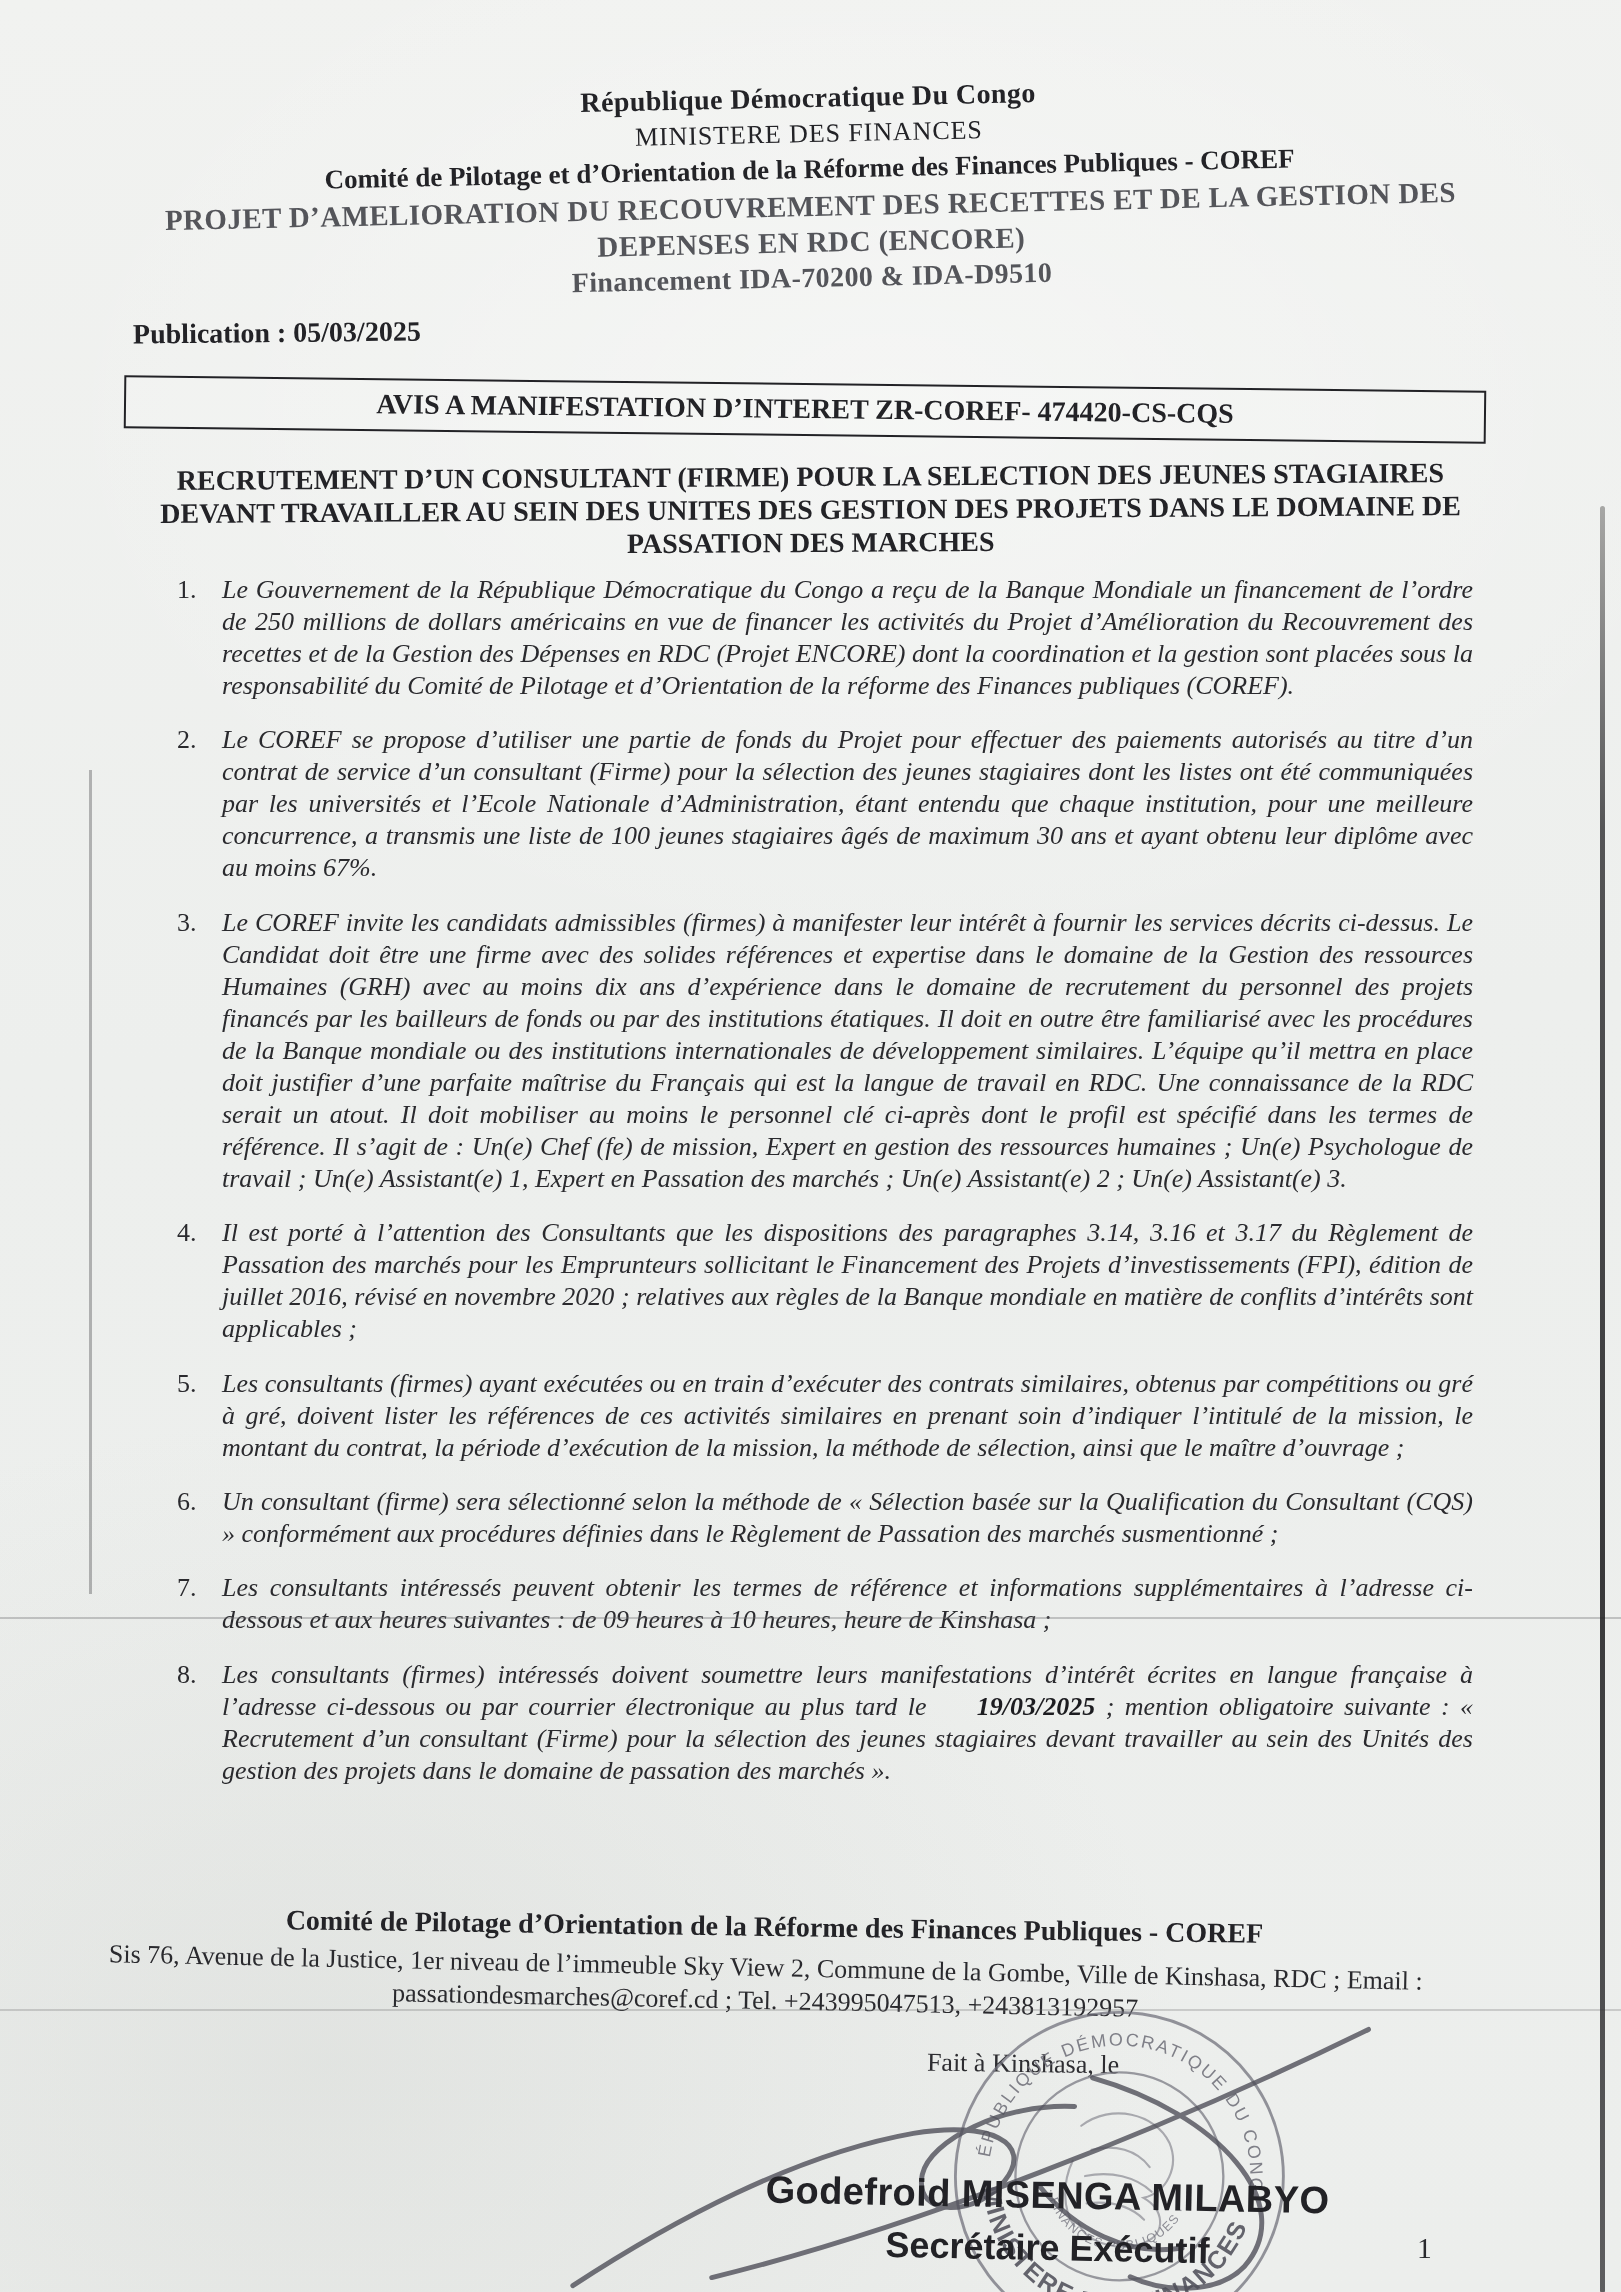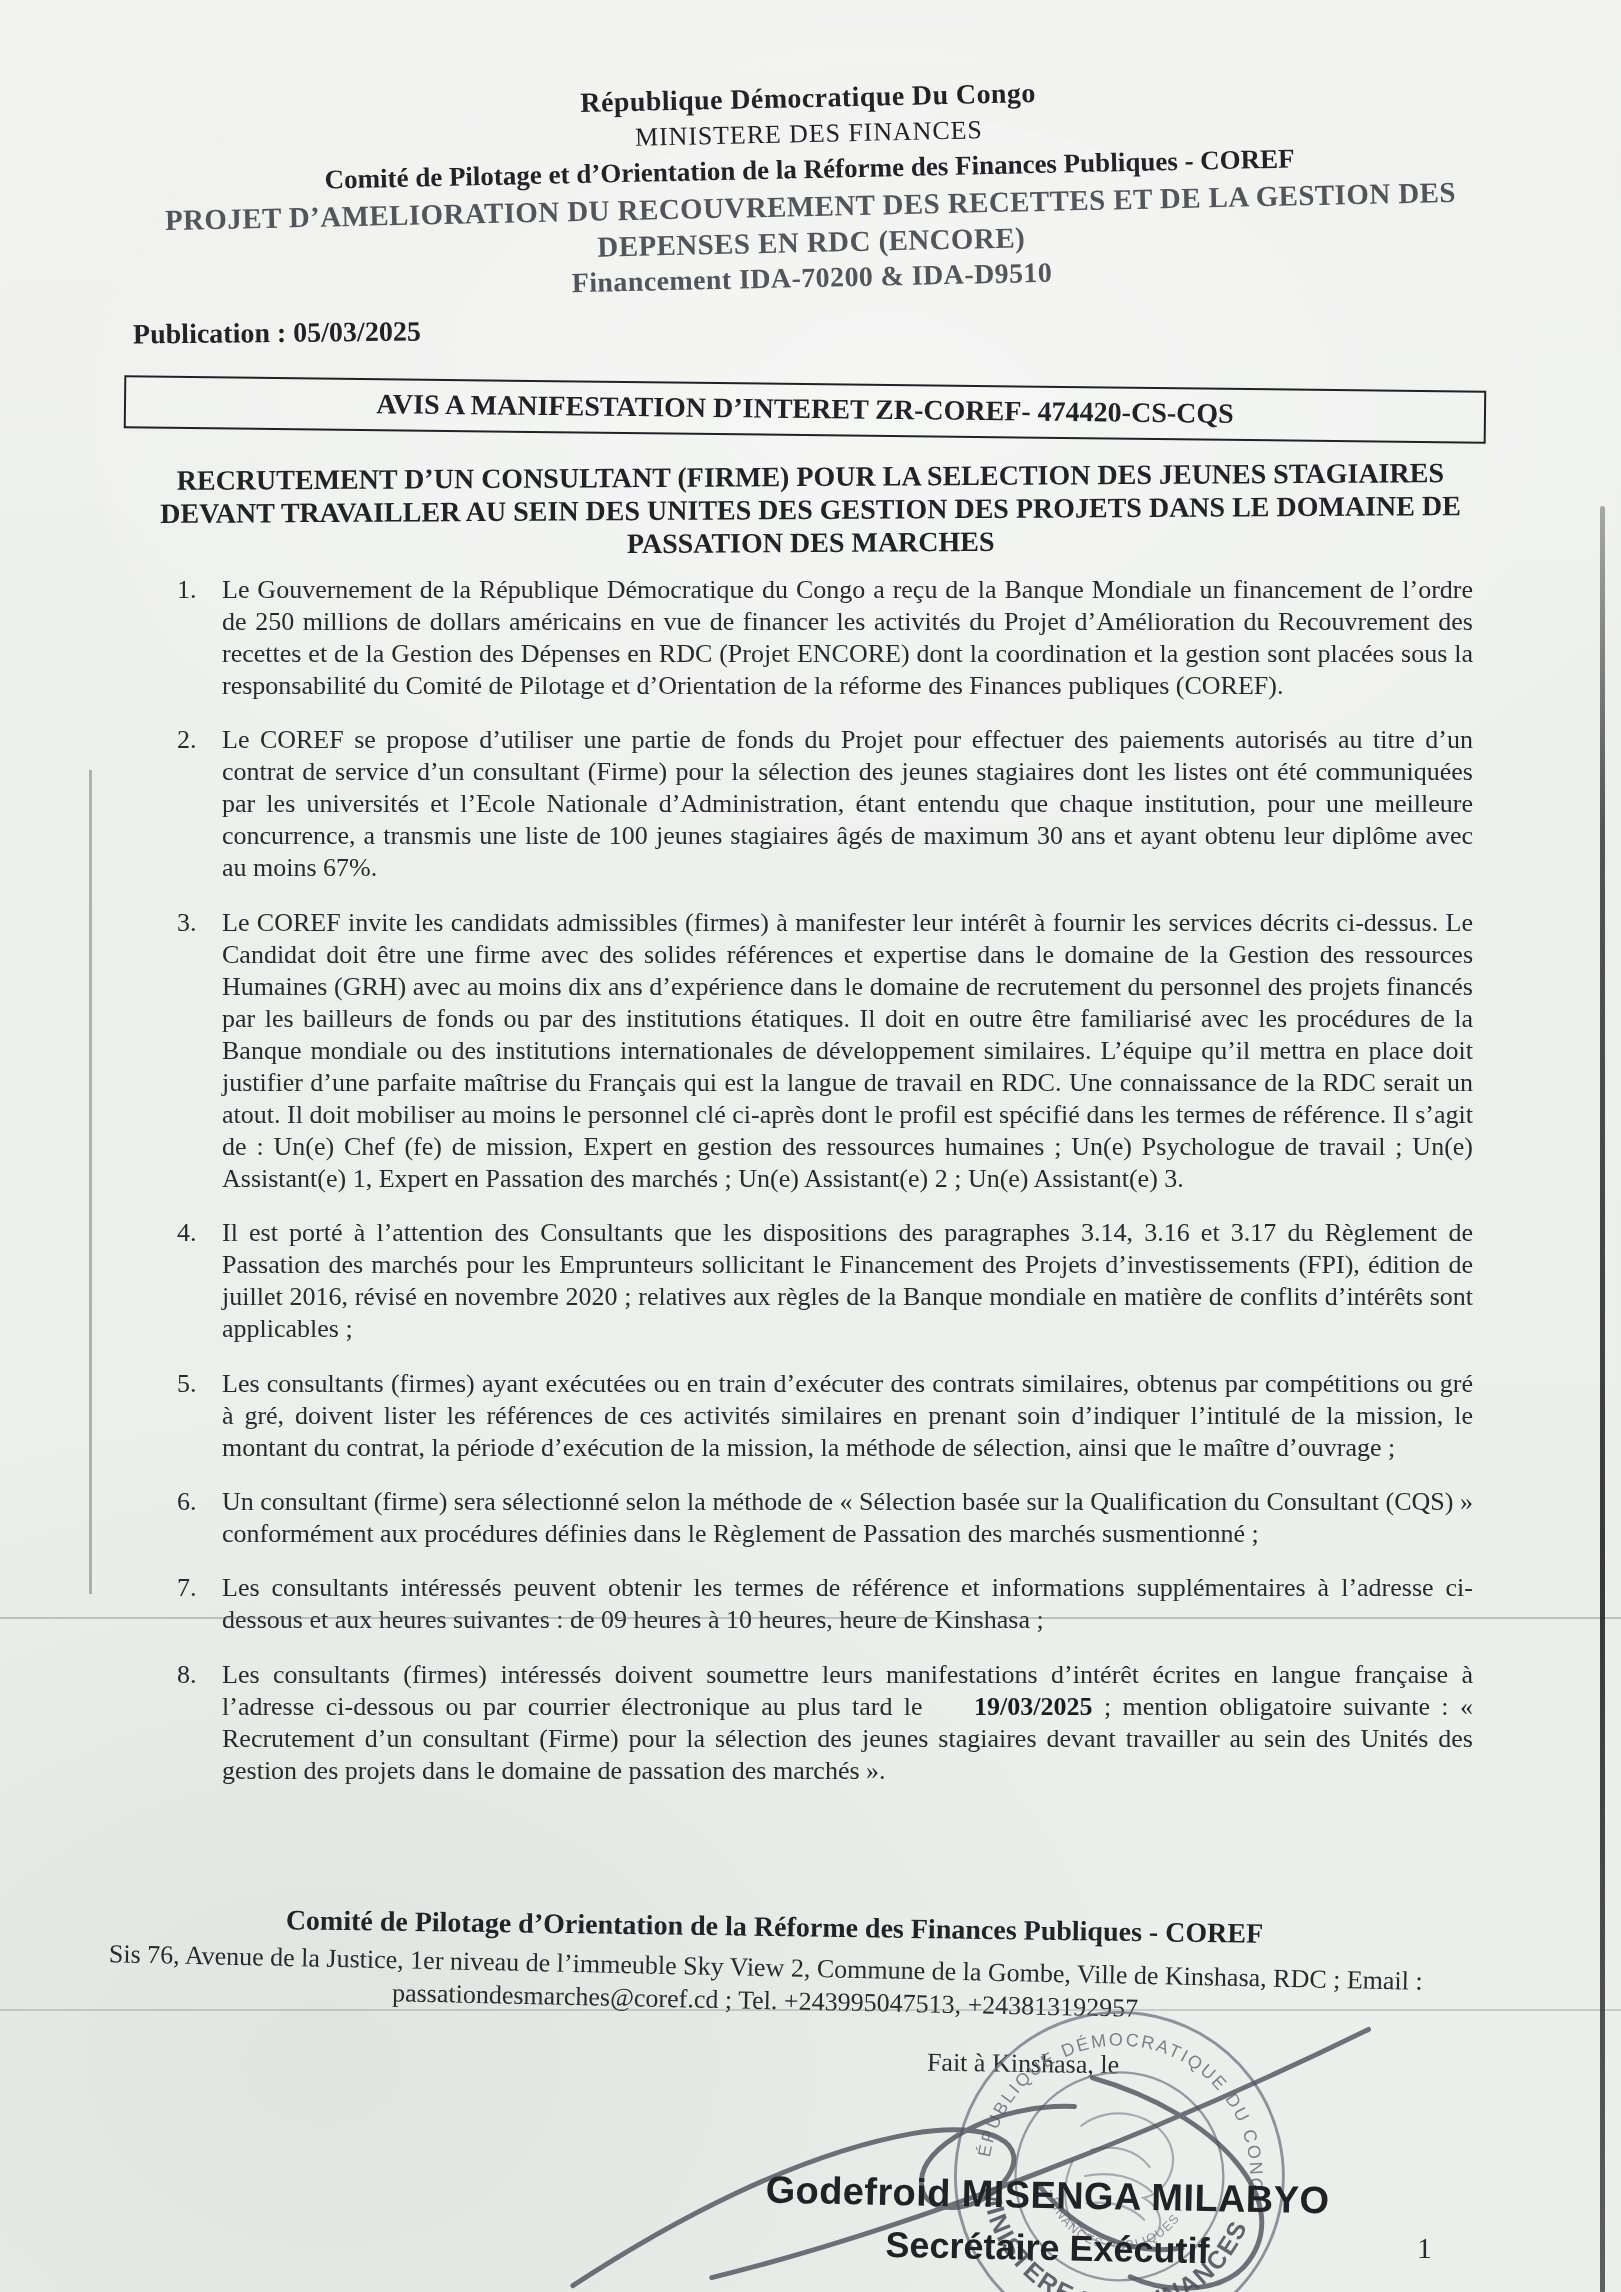--- a/index.html
+++ b/index.html
@@ -24,21 +24,21 @@
     text-align:center;font-weight:bold;font-size:28px;padding:8px 0 9px;
     transform:rotate(0.65deg);background:rgba(255,255,255,.12);
   }
   .subtitle{
     position:absolute;top:460px;left:139px;width:1343px;text-align:center;
     font-weight:bold;font-size:28px;line-height:33px;transform:rotate(-0.35deg);
   }
   .paragraphs{position:absolute;top:574px;left:177px;width:1296px;}
   .para{display:flex;margin-bottom:22.4px;font-size:26px;line-height:32px;color:#2a2a2e;}
   .pnum{flex:none;width:45px;}
-  .ptext{flex:1;text-align:justify;}
+  .ptext{flex:1;text-align:justify;font-style:italic;}
   .ptext b{color:#1c1c20;margin-left:40px;}
   .footer-org{position:absolute;top:1911px;left:0;width:1549px;text-align:center;font-weight:bold;font-size:28px;transform:rotate(0.8deg);}
   .footer-address{position:absolute;top:1951px;left:107px;width:1317px;text-align:center;font-size:26px;line-height:33px;transform:rotate(1.2deg);color:#2a2a2e;}
   .fait{position:absolute;top:2049px;left:927px;font-size:26px;transform:rotate(0.8deg);color:#2d2d31;}
   .signer-name{
     position:absolute;top:2174px;left:743px;width:609px;text-align:center;
     font-family:"Liberation Sans", sans-serif;font-weight:bold;font-size:38px;
     letter-spacing:0.4px;transform:rotate(1.1deg);color:#222226;
   }
   .signer-title{

